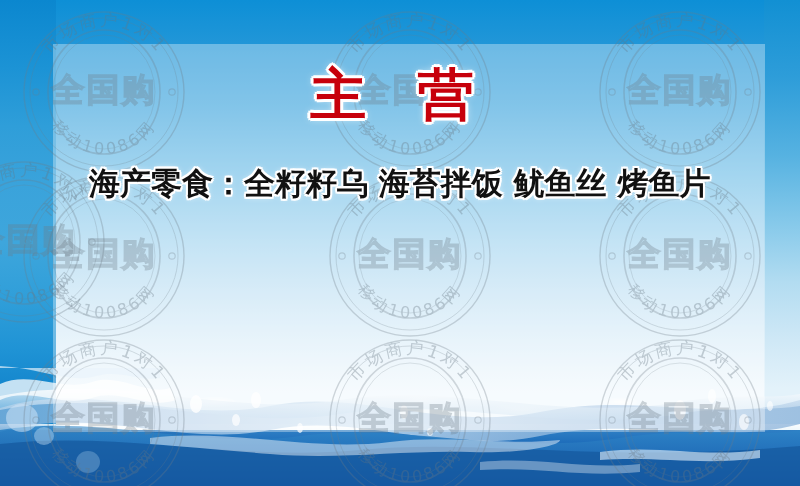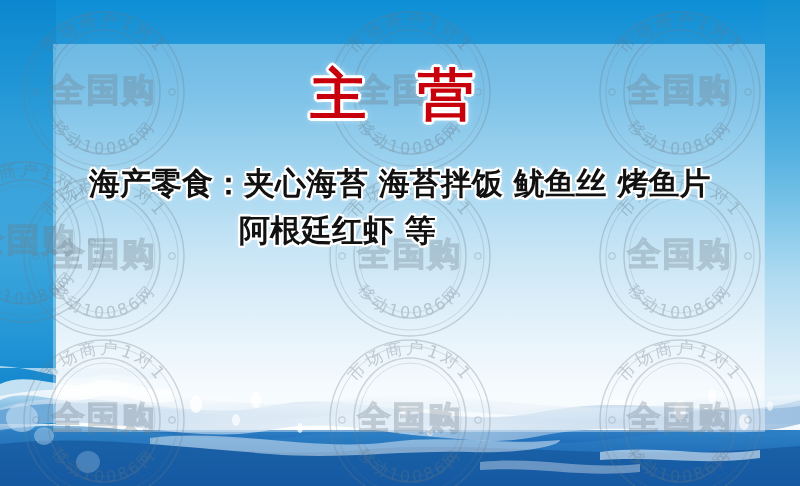--- a/index.html
+++ b/index.html
@@ -300,17 +300,16 @@
     <div class="wm" style="left:596px; top:336px;">
         <svg viewBox="0 0 168 168">
           <use href="#stamp"></use>
         </svg>
       </div>
   </div>
 
   <div class="title">主 营</div>
 
   <div class="lines">
-    <div class="line indent-1 gap">海产零食：夹心海苔 海苔拌饭 鱿鱼丝 烤鱼片</div>
-    <div class="line indent-2">阿根廷红虾 等</div>
+    <div class="line indent-1 gap">海产零食：全籽籽乌 海苔拌饭 鱿鱼丝 烤鱼片</div>
   </div>
 
 </div>
 
 </body></html>

